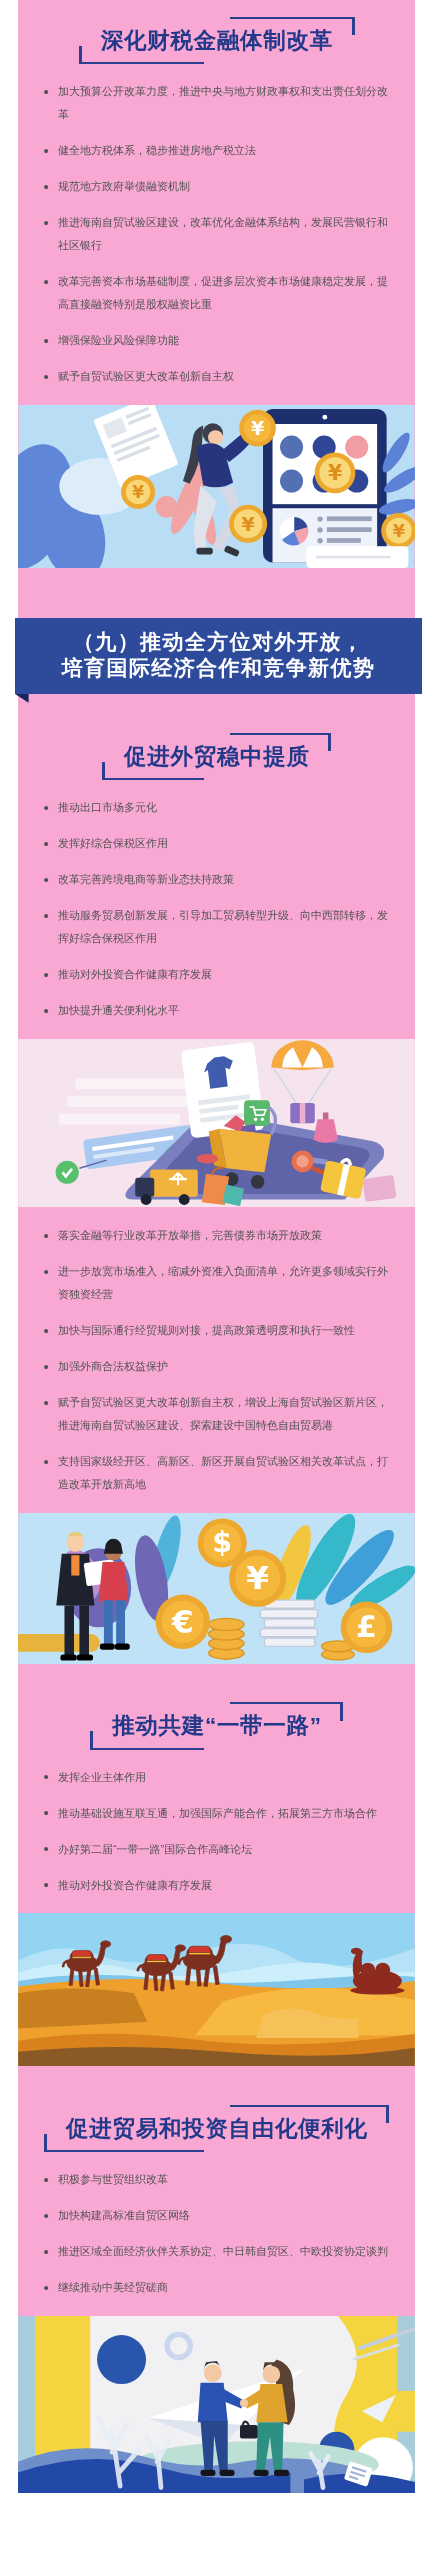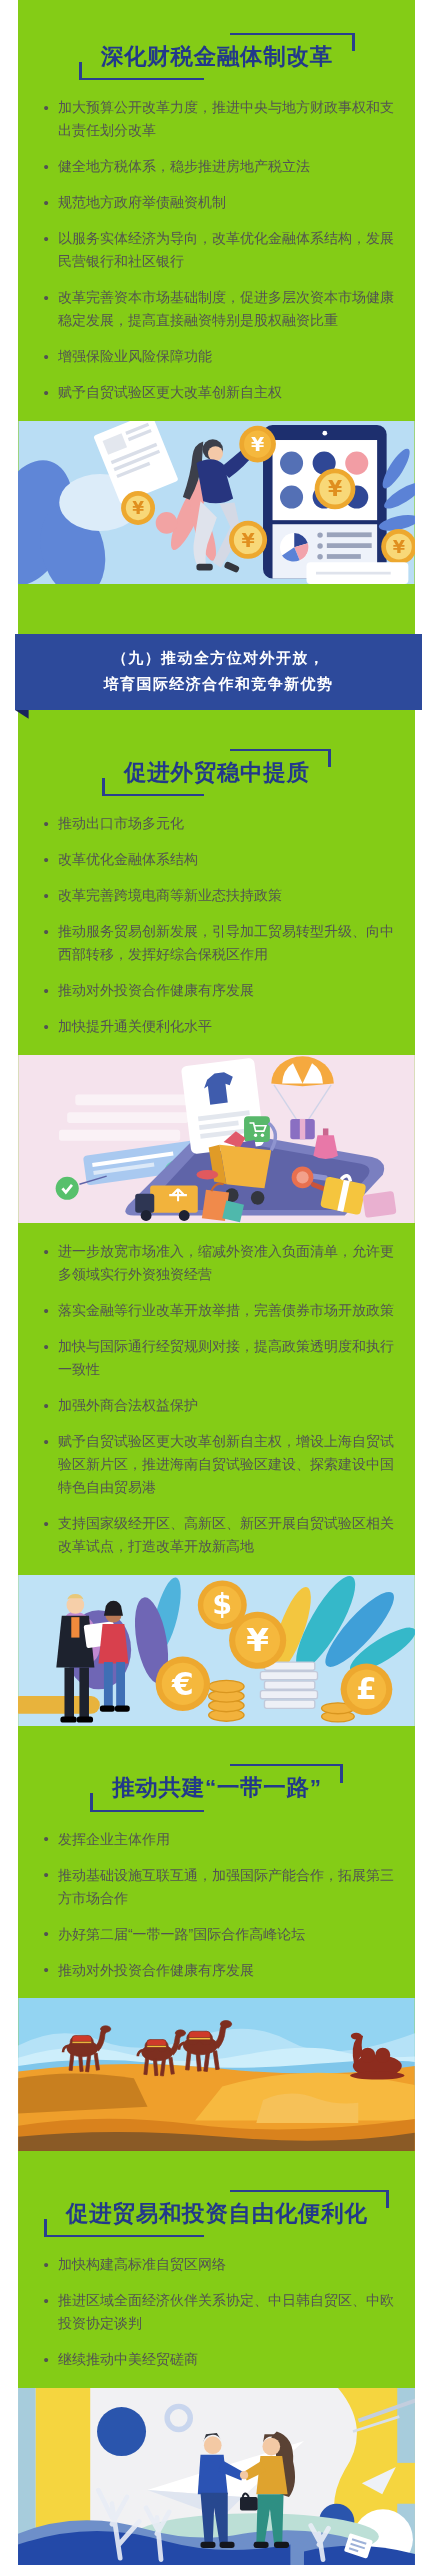--- a/index.html
+++ b/index.html
@@ -5,22 +5,22 @@
   html,body{margin:0;padding:0;}
   body{
     width:436px;height:2576px;overflow:hidden;
     background:#ffffff;
     font-family:"Liberation Sans","DejaVu Sans",sans-serif;
   }
   .column{
     box-sizing:border-box;
     margin-left:18.4px;
     width:397px;height:2479px;
-    background:#84cc16;
-    padding-top:34px;
+    background:#f9a8d4;
+    padding-top:18px;
     position:relative;
   }
   
   .sec-title{display:flex;justify-content:center;}
   .sec-title .inner{
     position:relative;
     color:#22398a;
     font-size:22.5px;font-weight:bold;letter-spacing:0.7px;
     padding:6.8px 5.4px;
     white-space:nowrap;
@@ -39,60 +39,60 @@
   
   ul.bullets{
     margin:17.7px 0 16.3px;
     padding:0 17.7px 0 24.5px;
     list-style:none;
   }
   ul.bullets li{
     position:relative;
     padding-left:15px;
     color:#535353;
-    font-size:14px;
+    font-size:11px;
     line-height:23px;
     margin-bottom:13px;
   }
   ul.bullets li::before{
     content:"\2022";
     position:absolute;left:0.7px;top:-0.7px;
     font-size:15px;color:#535353;
   }
   
   .banner{
     position:relative;
     margin:50px 0 0 -3.4px;
     width:407px;
     background:#2d4a9b;
     color:#ffffff;
     text-align:center;
     padding:11px 0 12.3px;
   }
   .banner .bline{
-    font-size:15px;font-weight:bold;letter-spacing:1.4px;line-height:26.6px;
+    font-size:21px;font-weight:bold;letter-spacing:1.4px;line-height:26.6px;
   }
   .banner svg.fold{position:absolute;left:0;bottom:-8.9px;display:block;}
   
   .illus{display:block;margin-top:16.3px;width:397px;}
 </style>
 </head>
 <body>
 
 <div class="column">
 
   <div class="sec-title">
     <span class="inner">深化财税金融体制改革</span>
   </div>
 
   <ul class="bullets">
     <li>加大预算公开改革力度，推进中央与地方财政事权和支出责任划分改革</li>
     <li>健全地方税体系，稳步推进房地产税立法</li>
     <li>规范地方政府举债融资机制</li>
-    <li>以服务实体经济为导向，改革优化金融体系结构，发展民营银行和社区银行</li>
+    <li>推进海南自贸试验区建设，改革优化金融体系结构，发展民营银行和社区银行</li>
     <li>改革完善资本市场基础制度，促进多层次资本市场健康稳定发展，提高直接融资特别是股权融资比重</li>
     <li>增强保险业风险保障功能</li>
     <li>赋予自贸试验区更大改革创新自主权</li>
   </ul>
 
   <svg class="illus" width="397" height="163" viewBox="0 0 583 240">
     <rect width="583" height="240" fill="#b9ddf4"></rect>
 
     <g fill="#5b82d6" opacity="0.95">
       <ellipse cx="18" cy="150" rx="58" ry="95" transform="rotate(18 18 150)"></ellipse>
@@ -203,21 +203,21 @@
         <polygon points="0,0 20,0 20,13" fill="#18265c"></polygon>
       </svg>
   </div>
 
   <div class="sec-title mt-sec">
     <span class="inner">促进外贸稳中提质</span>
   </div>
 
   <ul class="bullets">
     <li>推动出口市场多元化</li>
-    <li>改革优化金融体系结构</li>
+    <li>发挥好综合保税区作用</li>
     <li>改革完善跨境电商等新业态扶持政策</li>
     <li>推动服务贸易创新发展，引导加工贸易转型升级、向中西部转移，发挥好综合保税区作用</li>
     <li>推动对外投资合作健康有序发展</li>
     <li>加快提升通关便利化水平</li>
   </ul>
 
   <svg class="illus" width="397" height="168" viewBox="0 0 583 247">
     <rect width="583" height="247" fill="#f5e3ed"></rect>
 
     <g fill="#ffffff" opacity="0.55">
@@ -309,22 +309,22 @@
     <g transform="rotate(12 478 206)">
       <rect x="448" y="184" width="60" height="46" rx="6" fill="#f5c53e"></rect>
       <rect x="474" y="184" width="9" height="46" fill="#ffffff"></rect>
       <path d="M470,184 q8,-14 14,0" stroke="#ffffff" stroke-width="5" fill="none"></path>
     </g>
     <rect x="506" y="206" width="46" height="34" rx="5" fill="#e9b0d0" transform="rotate(-8 506 206)"></rect>
   </svg>
 
 
   <ul class="bullets">
+    <li>落实金融等行业改革开放举措，完善债券市场开放政策</li>
     <li>进一步放宽市场准入，缩减外资准入负面清单，允许更多领域实行外资独资经营</li>
-    <li>落实金融等行业改革开放举措，完善债券市场开放政策</li>
     <li>加快与国际通行经贸规则对接，提高政策透明度和执行一致性</li>
     <li>加强外商合法权益保护</li>
     <li>赋予自贸试验区更大改革创新自主权，增设上海自贸试验区新片区，推进海南自贸试验区建设、探索建设中国特色自由贸易港</li>
     <li>支持国家级经开区、高新区、新区开展自贸试验区相关改革试点，打造改革开放新高地</li>
   </ul>
 
   <svg class="illus" width="397" height="151" viewBox="0 0 583 222">
     <rect width="583" height="222" fill="#bfe2f6"></rect>
 
     <ellipse cx="218" cy="60" rx="16" ry="58" transform="rotate(14 218 60)" fill="#4fb3dc"></ellipse>
@@ -454,20 +454,21 @@
       <ellipse cx="497" cy="56" rx="8" ry="5"></ellipse>
       <ellipse cx="528" cy="114" rx="40" ry="6"></ellipse>
     </g>
   </svg>
 
   <div class="sec-title mt-sec">
     <span class="inner">促进贸易和投资自由化便利化</span>
   </div>
 
   <ul class="bullets">
+    <li>积极参与世贸组织改革</li>
     <li>加快构建高标准自贸区网络</li>
     <li>推进区域全面经济伙伴关系协定、中日韩自贸区、中欧投资协定谈判</li>
     <li>继续推动中美经贸磋商</li>
   </ul>
 
   <svg class="illus" width="397" height="177" viewBox="0 0 583 260">
     <rect width="583" height="260" fill="#f1f1f3"></rect>
     <rect x="0" y="0" width="26" height="260" fill="#a7ccdc"></rect>
     <rect x="26" y="0" width="80" height="260" fill="#f5d53f"></rect>
     <path d="M583,0 L470,0 Q520,60 480,120 Q440,190 500,260 L583,260 Z" fill="#f5d53f"></path>

